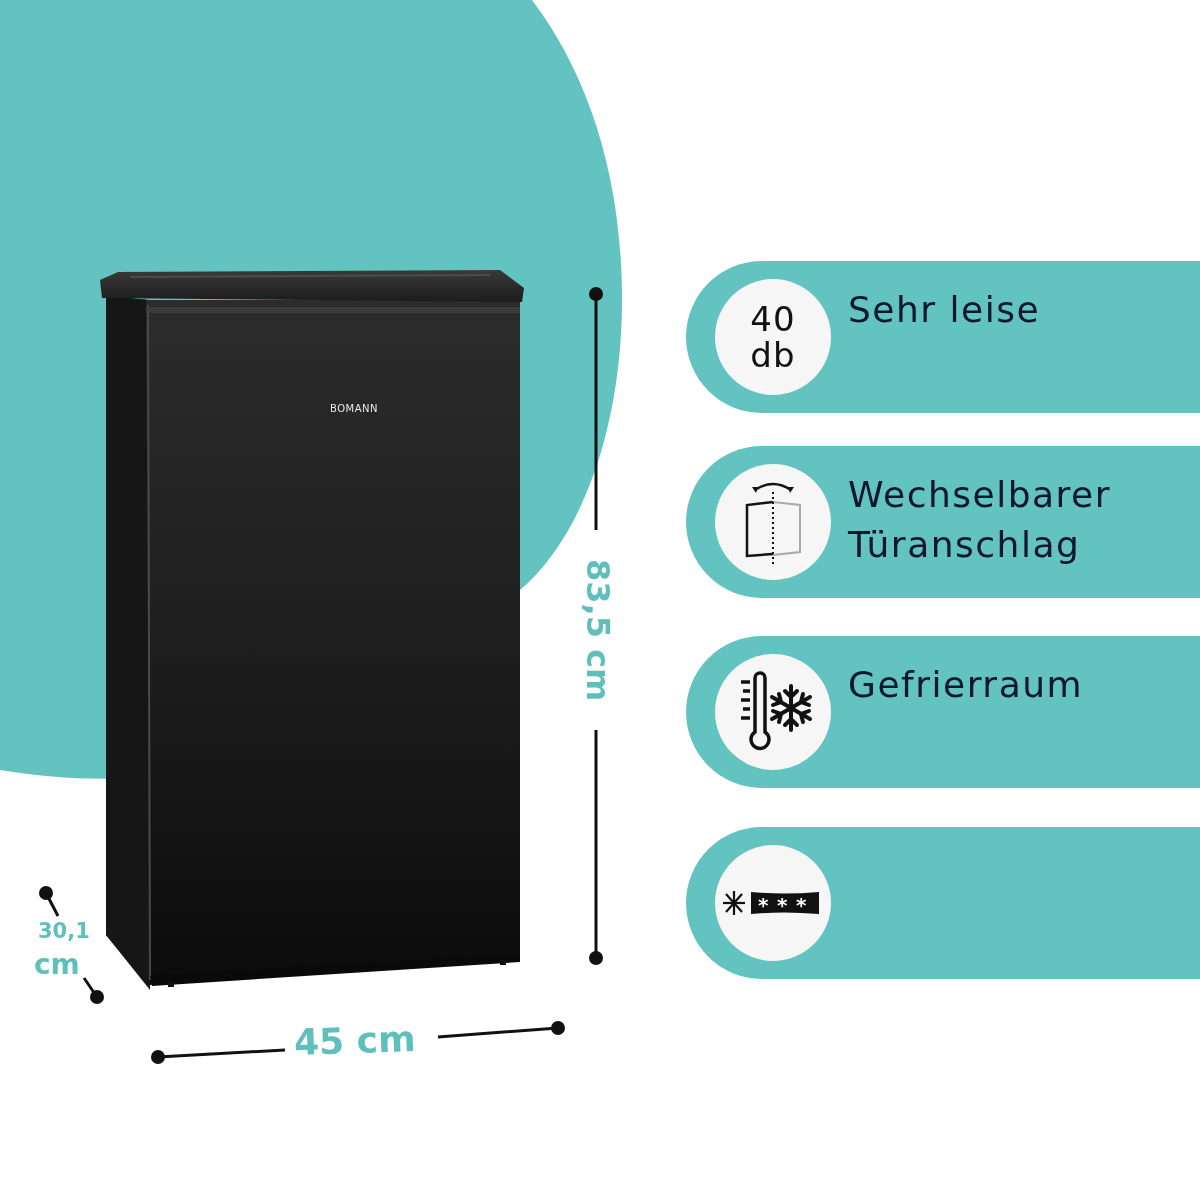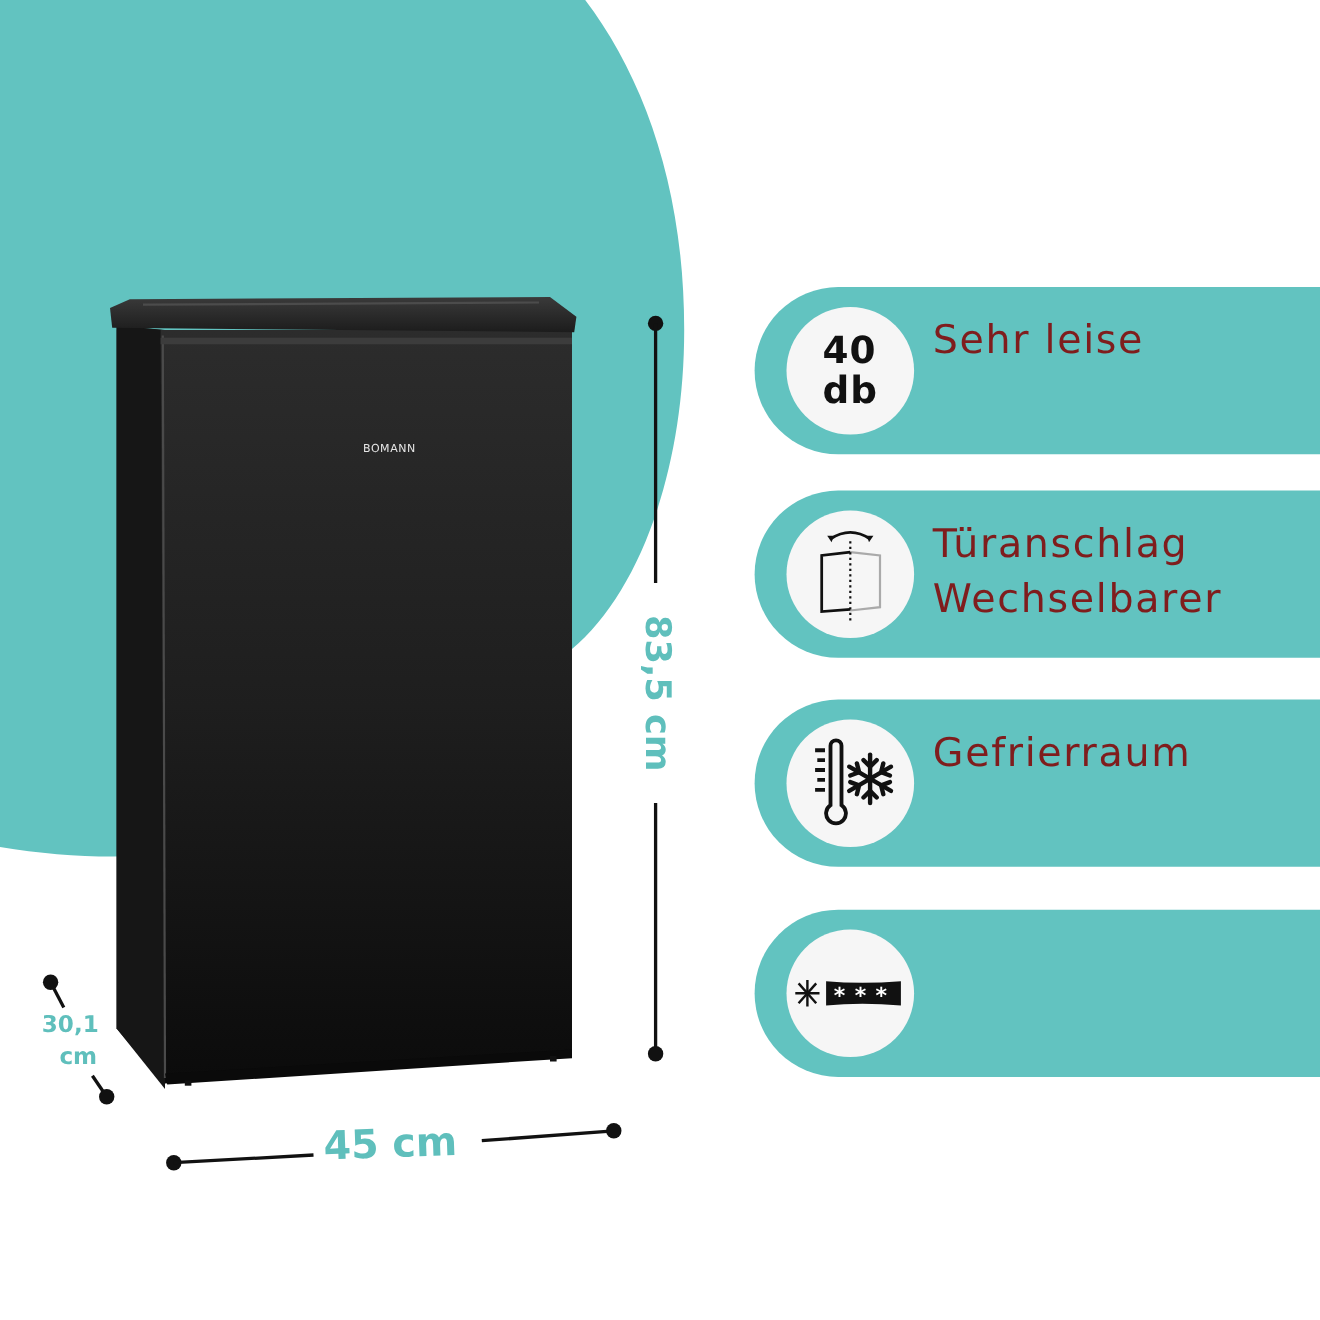--- a/index.html
+++ b/index.html
@@ -11,24 +11,24 @@
     position:absolute; left:686px; width:540px; height:152px;
     background:#62c3c0; border-radius:76px 0 0 76px;
   }
   .pill .circle {
     position:absolute; left:29px; top:18px; width:116px; height:116px;
     border-radius:50%; background:#f6f6f6;
     display:flex; align-items:center; justify-content:center;
   }
   .pill .text {
     position:absolute; left:162px; top:24px;
-    color:#7f1d1d; font-family:"DejaVu Sans", sans-serif; font-weight:normal;
+    color:#0f172a; font-family:"DejaVu Sans", sans-serif; font-weight:normal;
     font-size:36px; line-height:50px; letter-spacing:1.5px; white-space:nowrap;
   }
-  .db-badge { text-align:left; font-family:"DejaVu Sans", sans-serif; font-weight:bold; color:#111; font-size:34px; line-height:36px; letter-spacing:1px; }
+  .db-badge { text-align:left; font-family:"DejaVu Sans", sans-serif; font-weight:normal; color:#111; font-size:34px; line-height:36px; letter-spacing:1px; }
   .dim-label { position:absolute; color:#5fbfbc; font-family:"DejaVu Sans", sans-serif; font-weight:bold; white-space:nowrap; }
   .brand { position:absolute; left:330px; top:403px; color:#e6e6e6; font-size:10px; letter-spacing:0.5px; font-family:"DejaVu Sans", sans-serif; }
 </style>
 </head>
 <body>
 
 <svg class="blob" viewBox="0 0 1200 1200">
   <path d="M0,0 L532,0 C585,70 622,170 622,300 C622,430 580,540 520,590 C470,640 420,690 330,730 C230,775 120,790 0,770 Z" fill="#62c3c0"></path>
 </svg>
 
@@ -78,21 +78,21 @@
 
   <circle cx="46" cy="893" r="7" fill="#111"></circle>
   <line x1="46" y1="893" x2="58" y2="916" stroke="#111" stroke-width="3"></line>
   <line x1="84" y1="978" x2="97" y2="997" stroke="#111" stroke-width="3"></line>
   <circle cx="97" cy="997" r="7" fill="#111"></circle>
 </svg>
 
 <div class="dim-label" style="left:528px; top:610px; font-size:32px; transform:rotate(90deg); transform-origin:center; width:140px; text-align:center;">83,5 cm</div>
 <div class="dim-label" style="left:294px; top:1020px; font-size:36px; transform:rotate(-2deg);">45 cm</div>
 <div class="dim-label" style="left:38px; top:919px; font-size:21px;">30,1</div>
-<div class="dim-label" style="left:54px; top:948px; font-size:21px;">cm</div>
+<div class="dim-label" style="left:34px; top:948px; font-size:28px;">cm</div>
 
 <div class="pill" style="top:261px;">
   <div class="circle">
     <div class="db-badge">
       <div>40</div>
       <div>db</div>
     </div>
   </div>
   <div class="text">
     <div>Sehr leise</div>
@@ -104,22 +104,22 @@
     <svg width="96" height="96" viewBox="0 0 96 96">
       <path d="M30,16 Q48,4 66,16" fill="none" stroke="#111" stroke-width="2.5"></path>
       <path d="M27,13 L31,19 L33,13 Z" fill="#111"></path>
       <path d="M69,13 L65,19 L63,13 Z" fill="#111"></path>
       <path d="M48,28 L75,31 L75,78 L48,81" fill="none" stroke="#aaa" stroke-width="2"></path>
       <path d="M48,28 L22,31 L22,82 L48,80" fill="none" stroke="#111" stroke-width="2.5"></path>
       <line x1="48" y1="18" x2="48" y2="92" stroke="#111" stroke-width="2" stroke-dasharray="2,3"></line>
     </svg>
   </div>
   <div class="text">
+    <div>Wechselbarer</div>
     <div>Türanschlag</div>
-    <div>Wechselbarer</div>
   </div>
 </div>
 
 <div class="pill" style="top:636px;">
   <div class="circle">
     <svg width="96" height="96" viewBox="0 0 96 96">
       <path d="M30,14 a5,5 0 0 1 10,0 L40,68 a9,9 0 1 1 -10,0 Z" fill="none" stroke="#111" stroke-width="3.5"></path>
       <g stroke="#111" stroke-width="3.5">
         <line x1="16" y1="18" x2="25" y2="18"></line>
         <line x1="18" y1="27" x2="25" y2="27"></line>

